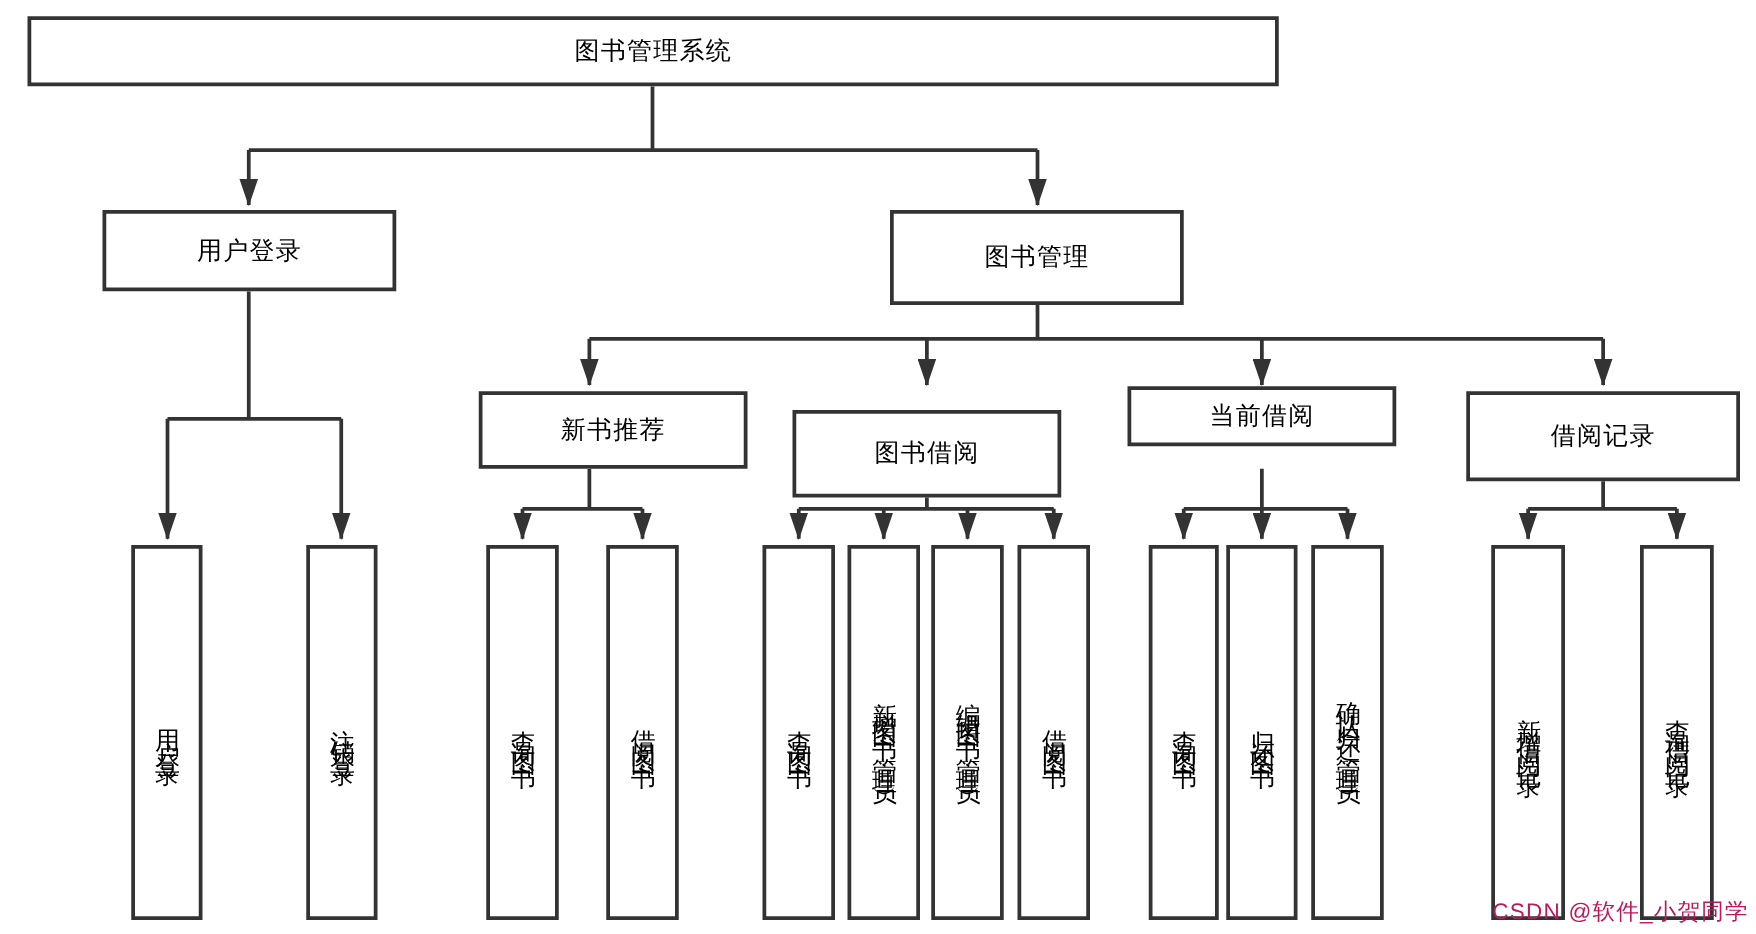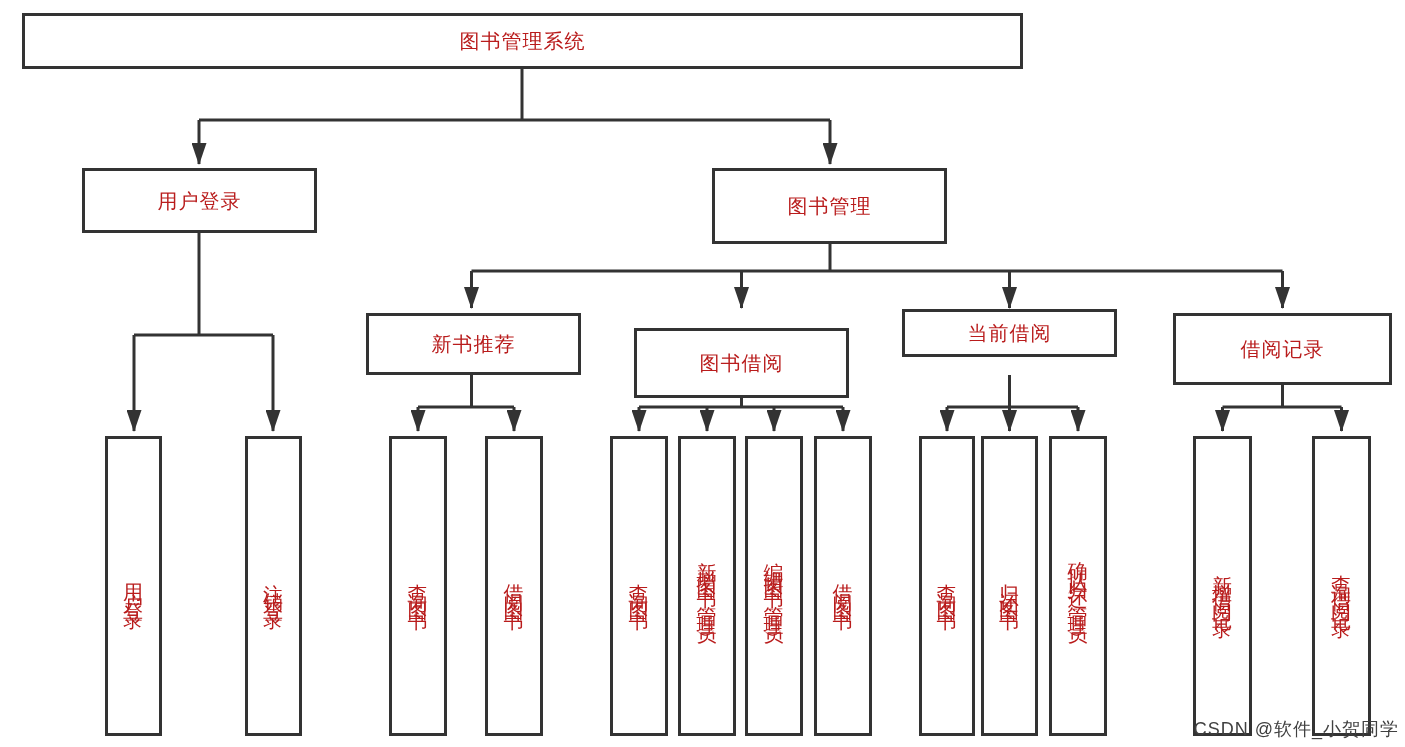--- a/index.html
+++ b/index.html
@@ -19,21 +19,21 @@
     position: absolute;
     left: 0;
     top: 0;
     pointer-events: none;
   }
   .box {
     position: absolute;
     box-sizing: border-box;
     background: #ffffff;
     border: 3px solid #333333;
-    color: #b91c1c;
+    color: #000000;
     display: flex;
     align-items: center;
     justify-content: center;
     font-size: 20px;
     line-height: 1;
     z-index: 2;
   }
   .hbox {
     letter-spacing: 1px;
     white-space: nowrap;
@@ -42,21 +42,21 @@
     writing-mode: vertical-rl;
     text-orientation: mixed;
     letter-spacing: 9px;
     white-space: nowrap;
   }
   .watermark {
     position: absolute;
     right: 6px;
     bottom: 6px;
     font-size: 18px;
-    color: #404040;
+    color: #be185d;
     letter-spacing: 1px;
     z-index: 5;
     white-space: nowrap;
   }
 </style>
 </head>
 <body>
 
 <div class="canvas">
 
@@ -108,21 +108,21 @@
       <path d="M1222.5,407 V431" marker-end="url(#arrow)"></path>
       <path d="M1341.5,407 V431" marker-end="url(#arrow)"></path>
     </g>
   </svg>
 
   <div class="box hbox" style="left:22px;top:13px;width:1001px;height:56px">图书管理系统</div>
 
   <div class="box hbox" style="left:82px;top:168px;width:235px;height:65px">用户登录</div>
   <div class="box hbox" style="left:712px;top:168px;width:235px;height:76px">图书管理</div>
 
-  <div class="box hbox" style="left:366px;top:313px;width:215px;height:62px">新书推荐</div>
+  <div class="box hbox" style="left:383px;top:313px;width:215px;height:62px">新书推荐</div>
   <div class="box hbox" style="left:634px;top:328px;width:215px;height:70px">图书借阅</div>
   <div class="box hbox" style="left:902px;top:309px;width:215px;height:48px">当前借阅</div>
   <div class="box hbox" style="left:1173px;top:313px;width:219px;height:72px">借阅记录</div>
 
   <div class="box vbox" style="left:105px;top:436px;width:57px;height:300px">用户登录</div>
   <div class="box vbox" style="left:245px;top:436px;width:57px;height:300px">注销登录</div>
 
   <div class="box vbox" style="left:389px;top:436px;width:58px;height:300px">查询图书</div>
   <div class="box vbox" style="left:485px;top:436px;width:58px;height:300px">借阅图书</div>
 

